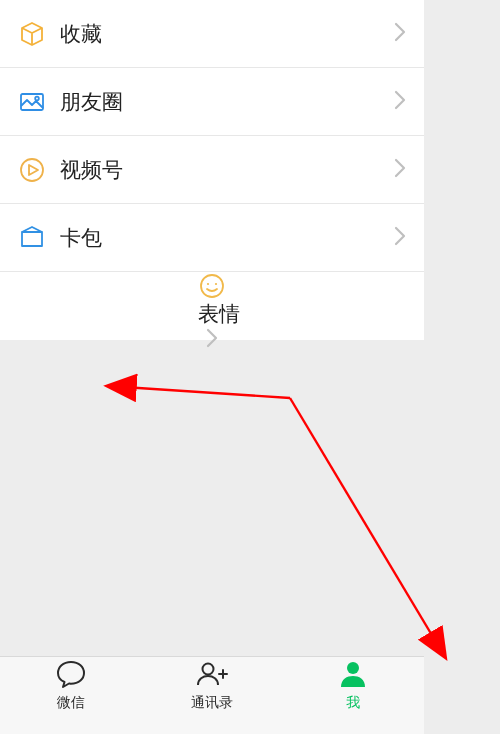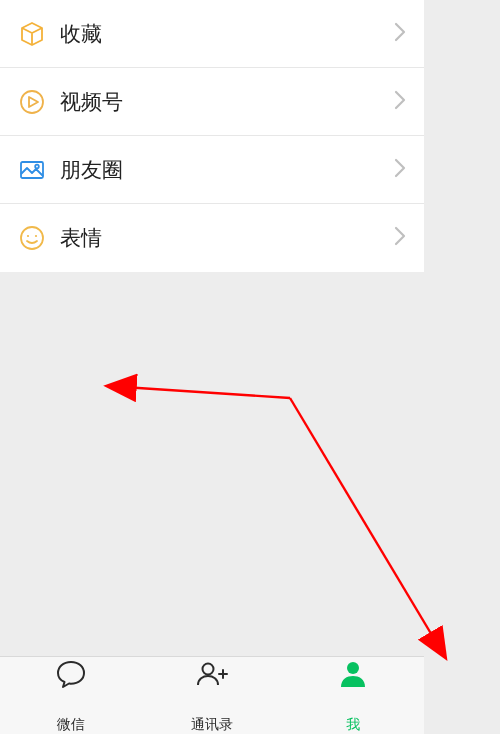--- a/index.html
+++ b/index.html
@@ -9,31 +9,31 @@
   .sep { height: 11px; background: #ededed; }
   .item {
     display: flex;
     align-items: center;
     height: 68px;
     padding: 0 18px 0 18px;
     background: #fff;
     border-bottom: 1px solid #e7e7e7;
     position: relative;
   }
-  .item:last-child { border-bottom: none; }
+  .item:last-child { border-bottom: none; flex-direction: column; }
   .item .icon { width: 28px; height: 28px; flex: 0 0 28px; display: flex; align-items: center; justify-content: center; }
   .item .label { margin-left: 14px; font-size: 21px; color: #222; flex: 1 1 auto; }
   .item .chev { flex: 0 0 auto; }
   .tabbar {
     position: absolute; left: 0; right: 0; bottom: 0; height: 78px;
     background: #f7f7f7; border-top: 1px solid #d9d9d9;
     display: flex;
   }
   .tab {
-    flex: 1 1 0; display: flex; flex-direction: column; align-items: center; justify-content: space-between;
+    flex: 1 1 0; display: flex; flex-direction: column; align-items: center; justify-content: flex-start;
     gap: 3px;
   }
   .tab .ticon { width: 34px; height: 34px; display: flex; align-items: center; justify-content: center; }
   .tab .tlabel { font-size: 14px; color: #2b2b2b; }
   .tab.active .tlabel { color: #07c160; }
   .arrows { position: absolute; left: 0; top: 0; pointer-events: none; }
 </style>
 </head>
 <body>
 
@@ -54,52 +54,68 @@
       <span class="chev">
         <svg width="12" height="20" viewBox="0 0 12 20">
             <path d="M2 2 L10 10 L2 18" fill="none" stroke="#bfbfbf" stroke-width="2.2" stroke-linecap="round" stroke-linejoin="round"></path>
           </svg>
       </span>
     </div>
 
     <div class="item">
       <span class="icon">
         <svg width="28" height="28" viewBox="0 0 28 28">
+            <g fill="none" stroke="#2f8ee5" stroke-width="1.8" stroke-linejoin="round">
+              <rect x="3" y="6" width="22" height="16" rx="1.5"></rect>
+              <path d="M3 18 L9 12 L14 17 L18 13 L25 20"></path>
+              <circle cx="19" cy="10.5" r="1.8"></circle>
+            </g>
+          </svg>
+      </span>
+      <span class="label">朋友圈</span>
+      <span class="chev">
+        <svg width="12" height="20" viewBox="0 0 12 20">
+            <path d="M2 2 L10 10 L2 18" fill="none" stroke="#bfbfbf" stroke-width="2.2" stroke-linecap="round" stroke-linejoin="round"></path>
+          </svg>
+      </span>
+    </div>
+
+    <div class="item">
+      <span class="icon">
+        <svg width="28" height="28" viewBox="0 0 28 28">
             <g fill="none" stroke="#efb24a" stroke-width="1.8">
               <circle cx="14" cy="14" r="11"></circle>
               <path d="M11 9 L20 14 L11 19 Z" stroke-linejoin="round"></path>
             </g>
           </svg>
       </span>
       <span class="label">视频号</span>
       <span class="chev">
         <svg width="12" height="20" viewBox="0 0 12 20">
             <path d="M2 2 L10 10 L2 18" fill="none" stroke="#bfbfbf" stroke-width="2.2" stroke-linecap="round" stroke-linejoin="round"></path>
           </svg>
       </span>
     </div>
 
     <div class="item">
       <span class="icon">
         <svg width="28" height="28" viewBox="0 0 28 28">
-            <g fill="none" stroke="#2f8ee5" stroke-width="1.8" stroke-linejoin="round">
-              <rect x="3" y="6" width="22" height="16" rx="1.5"></rect>
-              <path d="M3 18 L9 12 L14 17 L18 13 L25 20"></path>
-              <circle cx="19" cy="10.5" r="1.8"></circle>
+            <g fill="none" stroke="#3191e4" stroke-width="1.8" stroke-linejoin="round">
+              <path d="M4 8 H24 V22 H4 Z"></path>
+              <path d="M4 8 L14 3 L24 8"></path>
             </g>
           </svg>
       </span>
-      <span class="label">朋友圈</span>
+      <span class="label">卡包</span>
       <span class="chev">
         <svg width="12" height="20" viewBox="0 0 12 20">
             <path d="M2 2 L10 10 L2 18" fill="none" stroke="#bfbfbf" stroke-width="2.2" stroke-linecap="round" stroke-linejoin="round"></path>
           </svg>
       </span>
     </div>
-
 
     <div class="item">
       <span class="icon">
         <svg width="28" height="28" viewBox="0 0 28 28">
             <g fill="none" stroke="#f1b94a" stroke-width="1.8">
               <circle cx="14" cy="14" r="11"></circle>
               <circle cx="10" cy="12" r="1.1" fill="#f1b94a" stroke="none"></circle>
               <circle cx="18" cy="12" r="1.1" fill="#f1b94a" stroke="none"></circle>
               <path d="M9 17 Q14 21 19 17" stroke-linecap="round"></path>
             </g>

